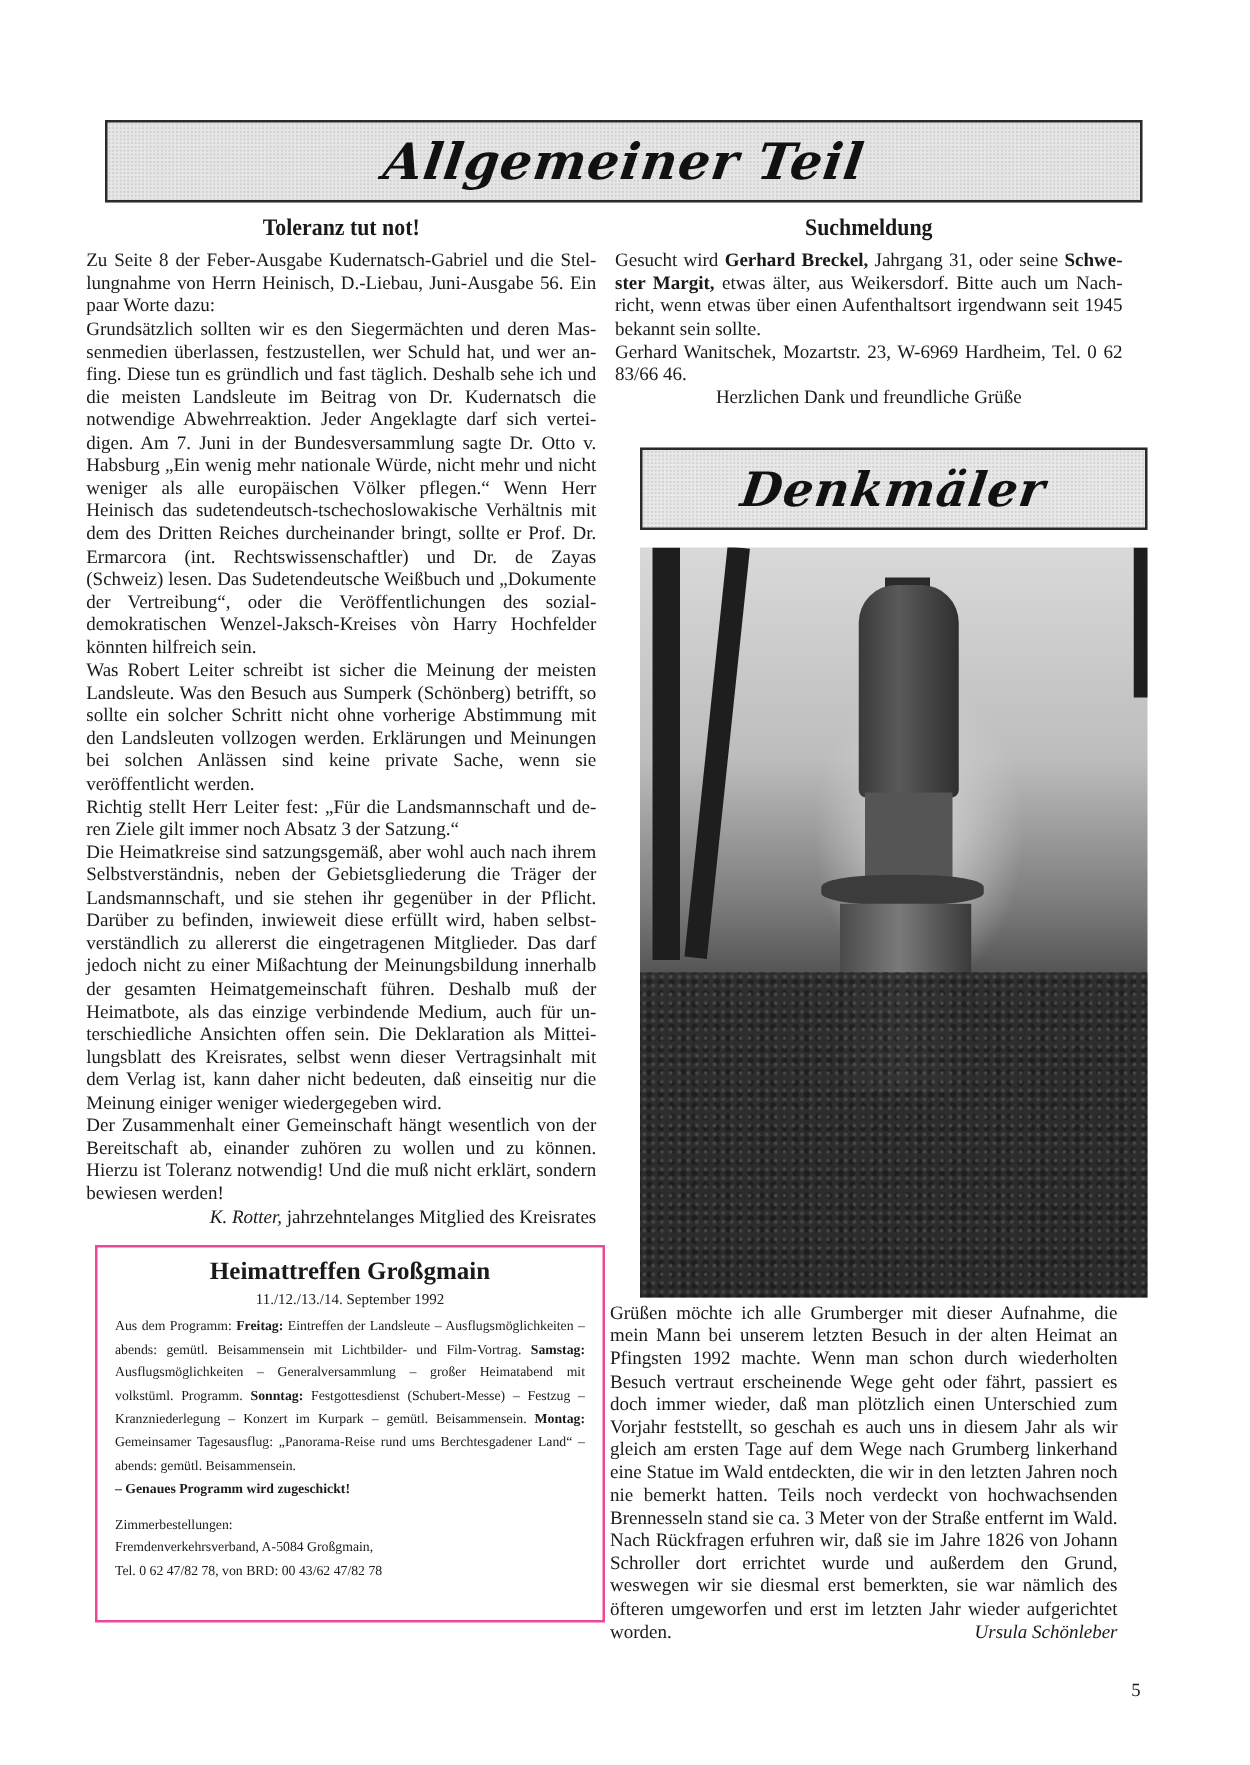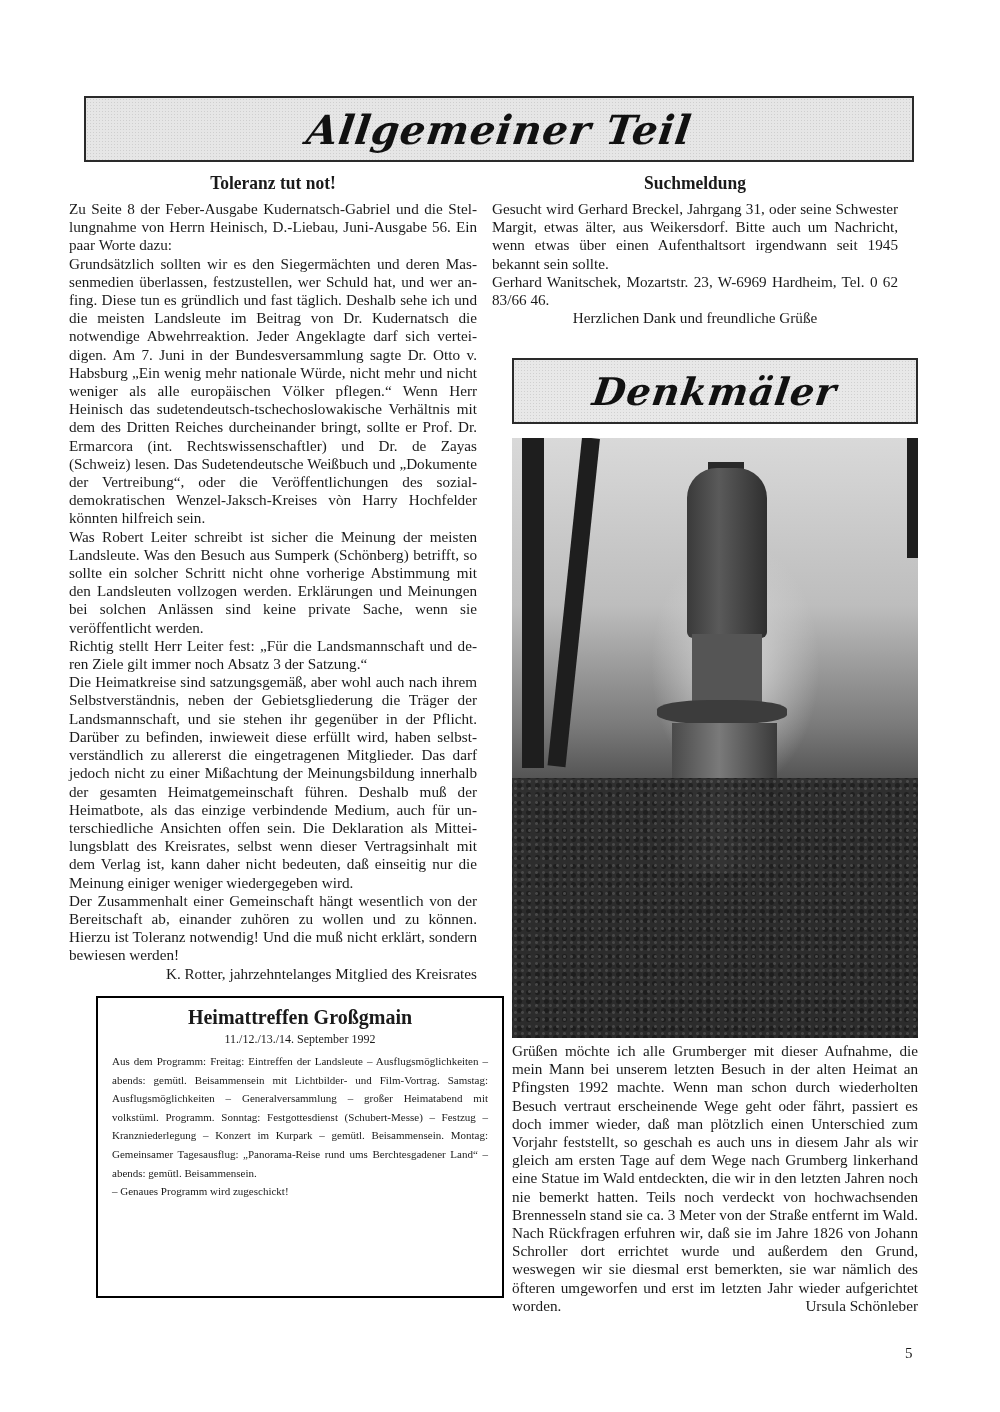--- a/index.html
+++ b/index.html
@@ -27,25 +27,25 @@
   h2.headline {
     margin: 0 0 6px 0; text-align: center; font-weight: bold;
     font-size: 19px; font-family: "Liberation Serif", serif; letter-spacing: 0;
     transform: scaleX(0.92);
   }
   p.body {
     margin: 0; font-size: 15.2px; line-height: 18.2px; text-align: justify;
     hyphens: manual;
   }
   p.signature { margin: 0; text-align: right; font-size: 15.2px; line-height: 18.2px; }
-  .it { }
-  .b { font-weight: normal; }
+  .it { font-style: italic; }
+  .b { font-weight: bold; }
   .box {
-    position: absolute; left: 96px; top: 996px; width: 408px; height: 302px;
-    border: 2px solid #000000; box-sizing: border-box;
+    position: absolute; left: 76px; top: 996px; width: 408px; height: 302px;
+    border: 2px solid #ec4899; box-sizing: border-box;
     padding: 6px 14px 8px 14px;
   }
   .box h3 {
     margin: 2px 0 0 0; text-align: center; font-size: 20px; font-weight: bold;
   }
   .box .dates { text-align: center; font-size: 12px; line-height: 20px; margin-bottom: 3px; }
   .box p { margin: 0; font-size: 11px; line-height: 18.6px; text-align: justify; }
   .box .rooms { margin-top: 10px; text-align: left; }
   .denk-banner {
     position: absolute; left: 512px; top: 358px; width: 406px; height: 66px;
@@ -73,21 +73,21 @@
   .photo .pedestal-ledge { position: absolute; left: 145px; top: 262px; width: 130px; height: 24px; background: #3c3c3c; border-radius: 40%; }
   .photo .pedestal-base { position: absolute; left: 160px; top: 285px; width: 105px; height: 150px; background: linear-gradient(90deg,#4a4a4a,#7a7a7a 45%,#3a3a3a); }
   .photo .undergrowth {
     position: absolute; left: 0; bottom: 0; width: 100%; height: 260px;
     background:
       radial-gradient(#4a4a4a 1px, transparent 2px) 0 0/7px 7px,
       radial-gradient(#1c1c1c 2px, transparent 3px) 3px 3px/9px 9px,
       #2c2c2c;
     opacity: 0.9;
   }
-  .caption { position: absolute; left: 512px; top: 1042px; width: 406px; }
+  .caption { position: absolute; left: 488px; top: 1042px; width: 406px; }
   .page-number { position: absolute; left: 905px; top: 1345px; font-size: 15px; }
 </style>
 </head>
 <body>
 
 <div class="banner">
   <span class="banner-title">Allgemeiner Teil</span>
 </div>
 
 <div class="col-left">
@@ -98,20 +98,21 @@
   <p class="body">Richtig stellt Herr Leiter fest: „Für die Landsmannschaft und de­ren Ziele gilt immer noch Absatz 3 der Satzung.“</p>
   <p class="body">Die Heimatkreise sind satzungsgemäß, aber wohl auch nach ihrem Selbstverständnis, neben der Gebietsgliederung die Träger der Landsmannschaft, und sie stehen ihr gegenüber in der Pflicht. Darüber zu befinden, inwieweit diese erfüllt wird, haben selbst­verständlich zu allererst die eingetragenen Mitglieder. Das darf jedoch nicht zu einer Mißachtung der Meinungsbildung inner­halb der gesamten Heimatgemeinschaft führen. Deshalb muß der Heimatbote, als das einzige verbindende Medium, auch für un­terschiedliche Ansichten offen sein. Die Deklaration als Mittei­lungsblatt des Kreisrates, selbst wenn dieser Vertragsinhalt mit dem Verlag ist, kann daher nicht bedeuten, daß einseitig nur die Meinung einiger weniger wiedergegeben wird.</p>
   <p class="body">Der Zusammenhalt einer Gemeinschaft hängt wesentlich von der Bereitschaft ab, einander zuhören zu wollen und zu können. Hierzu ist Toleranz notwendig! Und die muß nicht erklärt, son­dern bewiesen werden!</p>
   <p class="signature"><span class="it">K. Rotter,</span><span> jahrzehntelanges Mitglied des Kreisrates</span></p>
 </div>
 
 <div class="box">
   <h3>Heimattreffen Großgmain</h3>
   <div class="dates">11./12./13./14. September 1992</div>
   <p><span>Aus dem Programm: </span><span class="b">Freitag:</span><span> Eintreffen der Landsleute – Ausflugsmöglichkeiten – abends: gemütl. Beisammensein mit Lichtbilder- und Film-Vortrag. </span><span class="b">Samstag:</span><span> Ausflugs­möglichkeiten – Generalversammlung – großer Heima­tabend mit volkstüml. Programm. </span><span class="b">Sonntag:</span><span> Festgottes­dienst (Schubert-Messe) – Festzug – Kranzniederlegung – Konzert im Kurpark – gemütl. Beisammensein. </span><span class="b">Montag:</span><span> Gemeinsamer Tagesausflug: „Panorama-Reise rund ums Berchtesgadener Land“ – abends: gemütl. Beisammensein.</span><br><span class="b">– Genaues Programm wird zugeschickt!</span></p>
+  <p class="rooms"><span>Zimmerbestellungen:</span><br><span>Fremdenverkehrsverband, A-5084 Großgmain,</span><br><span>Tel. 0 62 47/82 78, von BRD: 00 43/62 47/82 78</span></p>
 </div>
 
 <div class="col-right">
   <h2 class="headline">Suchmeldung</h2>
   <p class="body"><span>Gesucht wird </span><span class="b">Gerhard Breckel,</span><span> Jahrgang 31, oder seine </span><span class="b">Schwe­ster Margit,</span><span> etwas älter, aus Weikersdorf. Bitte auch um Nach­richt, wenn etwas über einen Aufenthaltsort irgendwann seit 1945 bekannt sein sollte.</span></p>
   <p class="body">Gerhard Wanitschek, Mozartstr. 23, W-6969 Hardheim, Tel. 0 62 83/66 46.</p>
   <p class="body" style="text-align:center">Herzlichen Dank und freundliche Grüße</p>
 </div>
 
 <div class="denk-banner">

